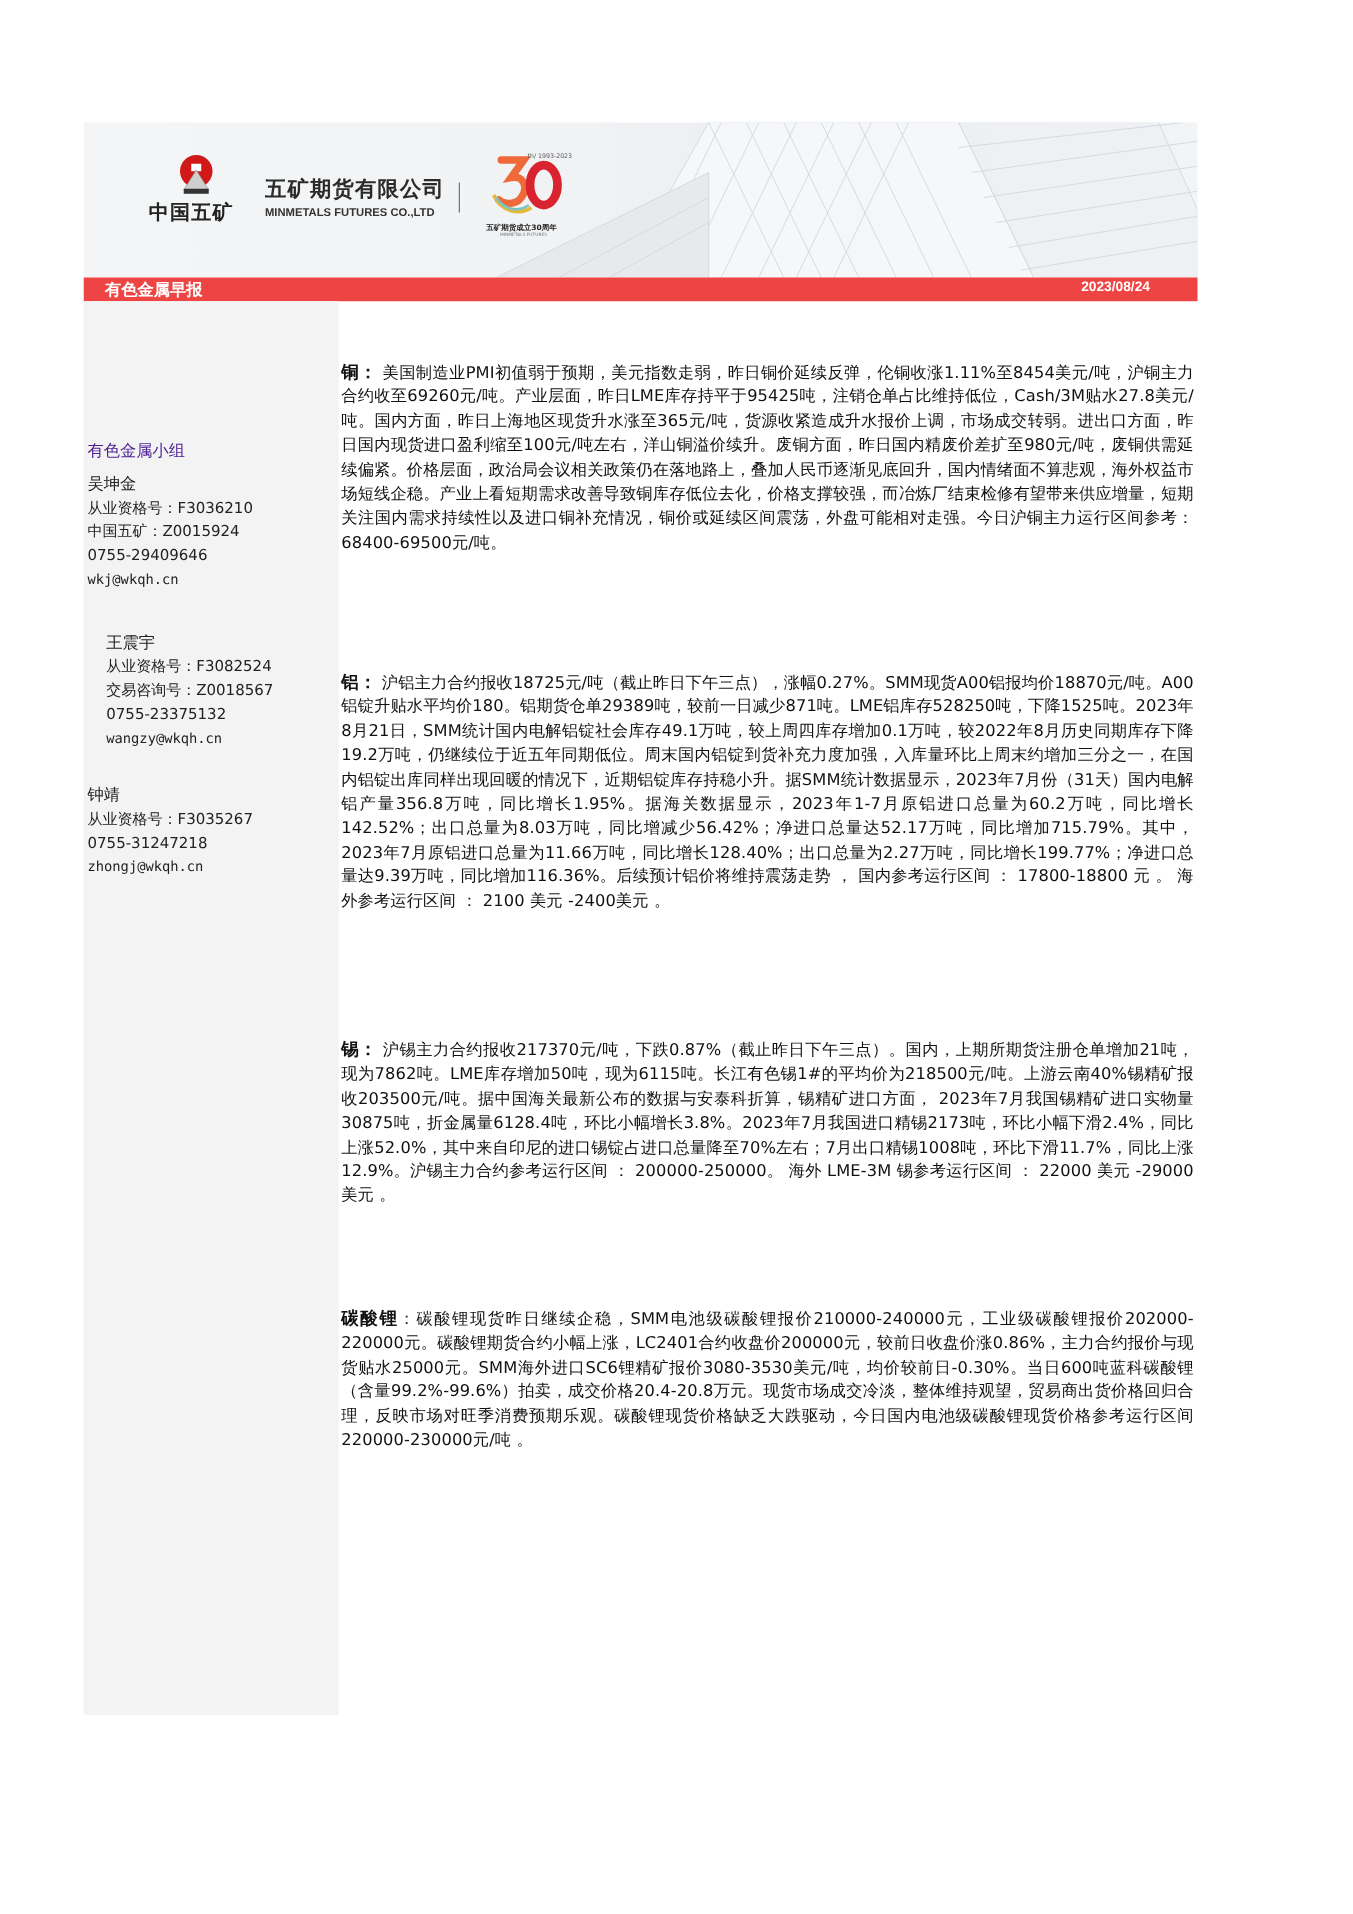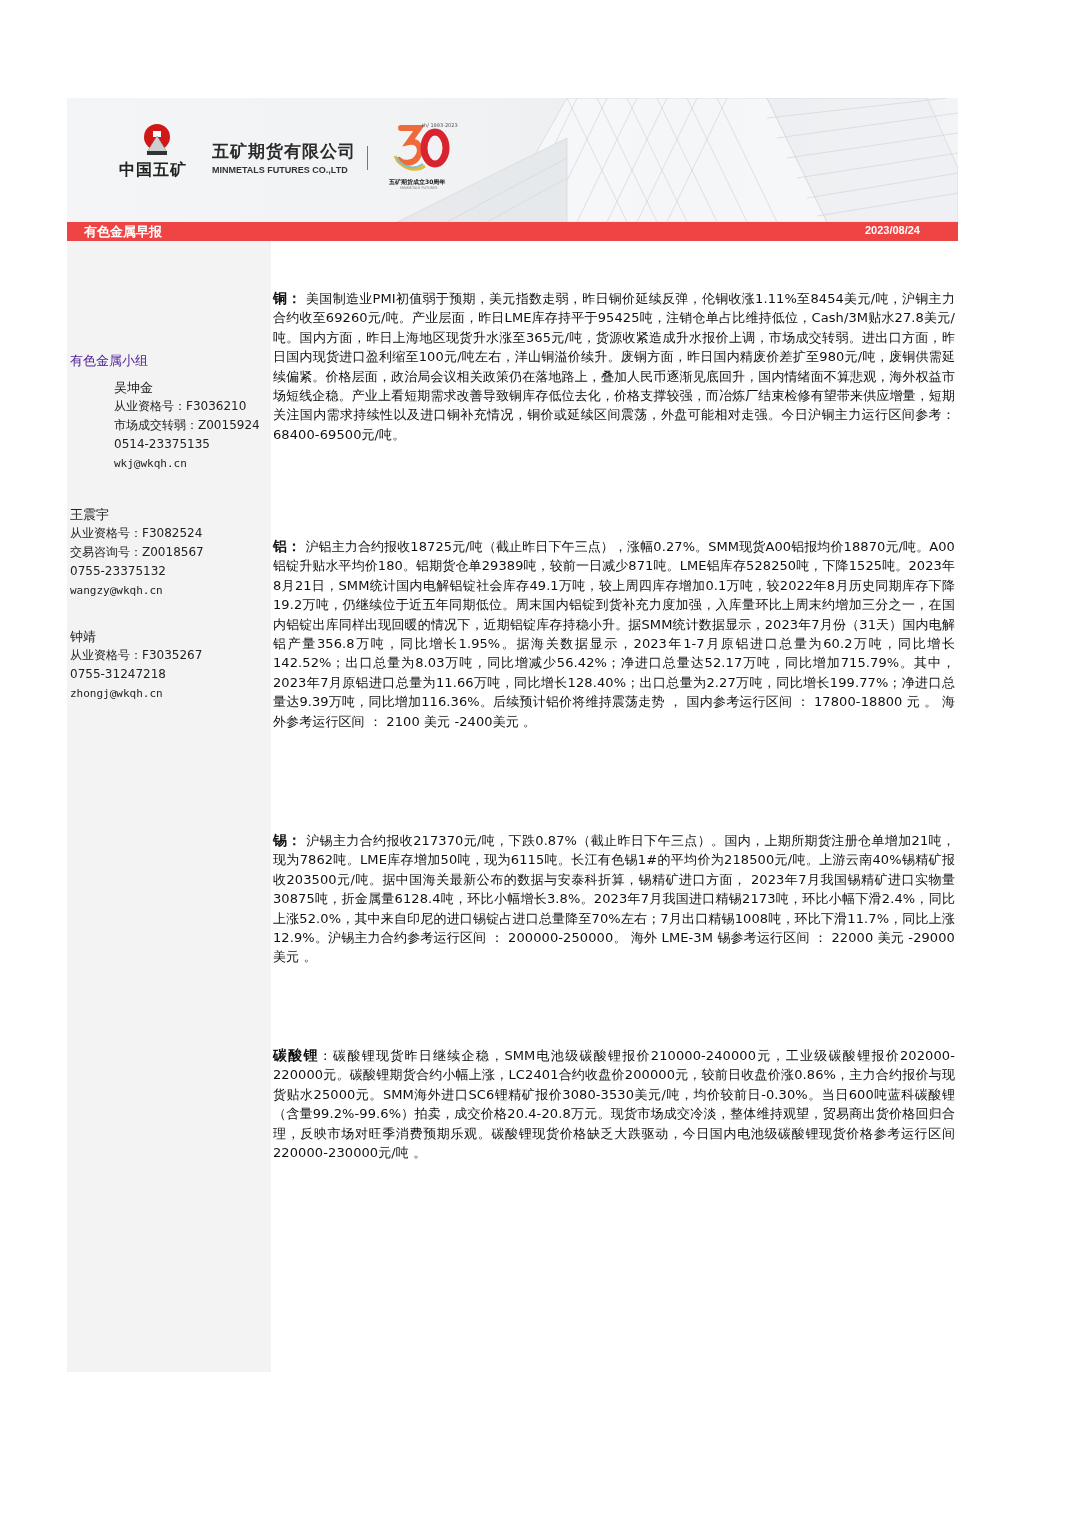--- a/index.html
+++ b/index.html
@@ -98,29 +98,29 @@
 </div>
 
 <div class="redbar">
   <span class="title">有色金属早报</span>
   <span class="date">2023/08/24</span>
 </div>
 
 <div class="sidebar">
   <div class="grp">有色金属小组</div>
 
-  <div class="analyst" style="top:137px;margin-left:44px;">
+  <div class="analyst" style="top:137px;">
     <div class="nm">吴坤金</div>
     <div>从业资格号：F3036210</div>
-    <div>市场成交转弱：Z0015924</div>
-    <div>0514-23375135</div>
+    <div>中国五矿：Z0015924</div>
+    <div>0755-29409646</div>
     <div class="mail">wkj@wkqh.cn</div>
   </div>
 
-  <div class="analyst" style="top:264px;">
+  <div class="analyst" style="top:264px;margin-left:15px;">
     <div class="nm">王震宇</div>
     <div>从业资格号：F3082524</div>
     <div>交易咨询号：Z0018567</div>
     <div>0755-23375132</div>
     <div class="mail">wangzy@wkqh.cn</div>
   </div>
 
   <div class="analyst" style="top:386px;">
     <div class="nm">钟靖</div>
     <div>从业资格号：F3035267</div>

